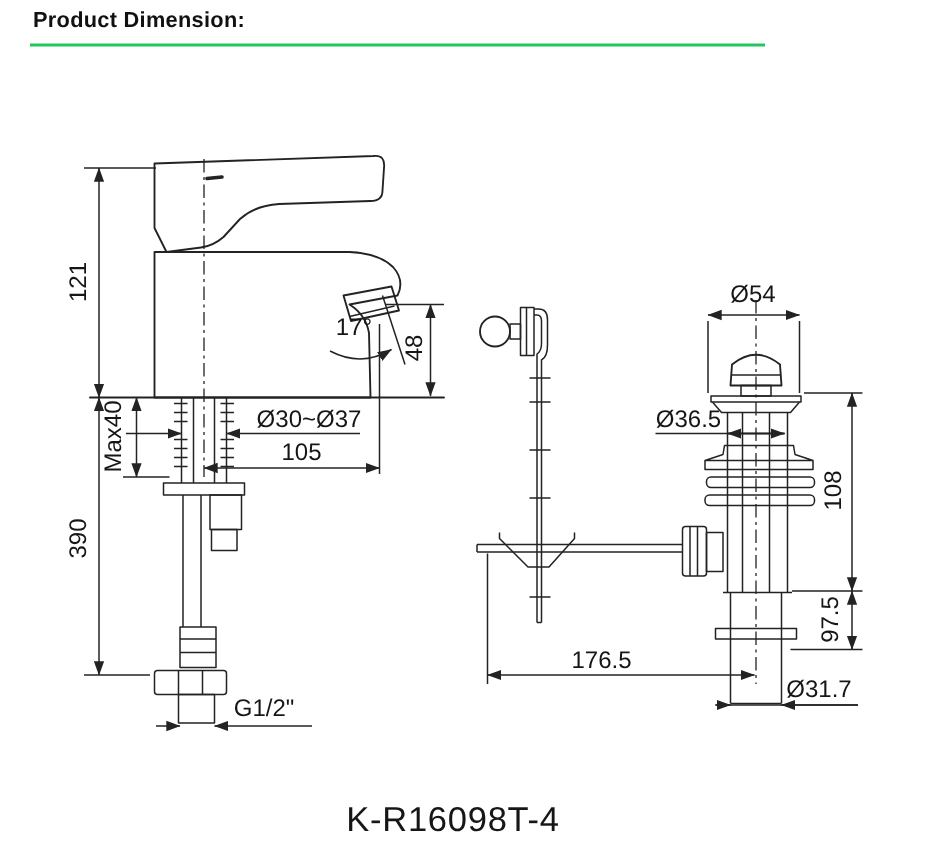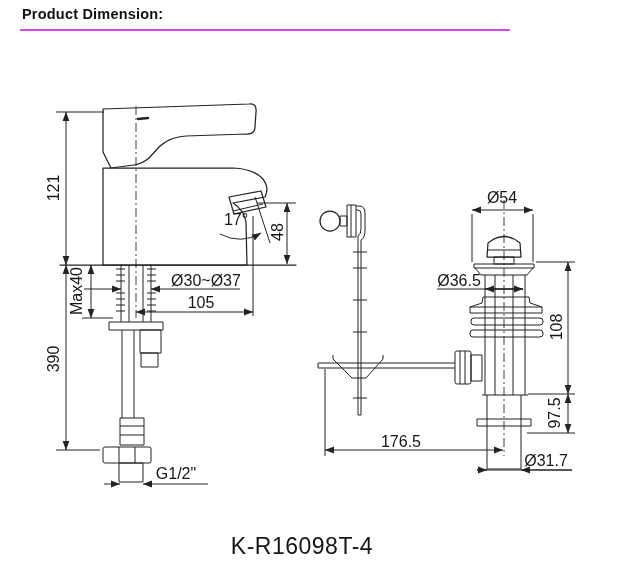--- a/index.html
+++ b/index.html
@@ -3,21 +3,21 @@
 <meta charset="utf-8">
 <style>
   html,body{margin:0;padding:0;}
   body{
     width:632px;height:566px;position:relative;overflow:hidden;
     background:#ffffff;
     font-family:"Liberation Sans", sans-serif;
   }
   .header{
     position:absolute;left:20px;top:6px;width:488px;
-    border-bottom:2px solid #d946ef;
+    border-bottom:2px solid #22c55e;
     padding:0 0 7px 2px;
     font-weight:bold;font-size:14.5px;color:#111;
     letter-spacing:0.2px;
   }
   svg.drawing{position:absolute;left:0;top:0;display:block;}
   .outline{fill:none;stroke:#232323;stroke-width:1.25;stroke-linejoin:round;stroke-linecap:round;}
   .thin{fill:none;stroke:#232323;stroke-width:1;stroke-linejoin:round;}
   .dim{fill:none;stroke:#232323;stroke-width:1;}
   .center{fill:none;stroke:#2a2a2a;stroke-width:0.9;stroke-dasharray:9 3 2 3;}
   .thick{fill:none;stroke:#232323;stroke-width:2.4;stroke-linecap:round;}

